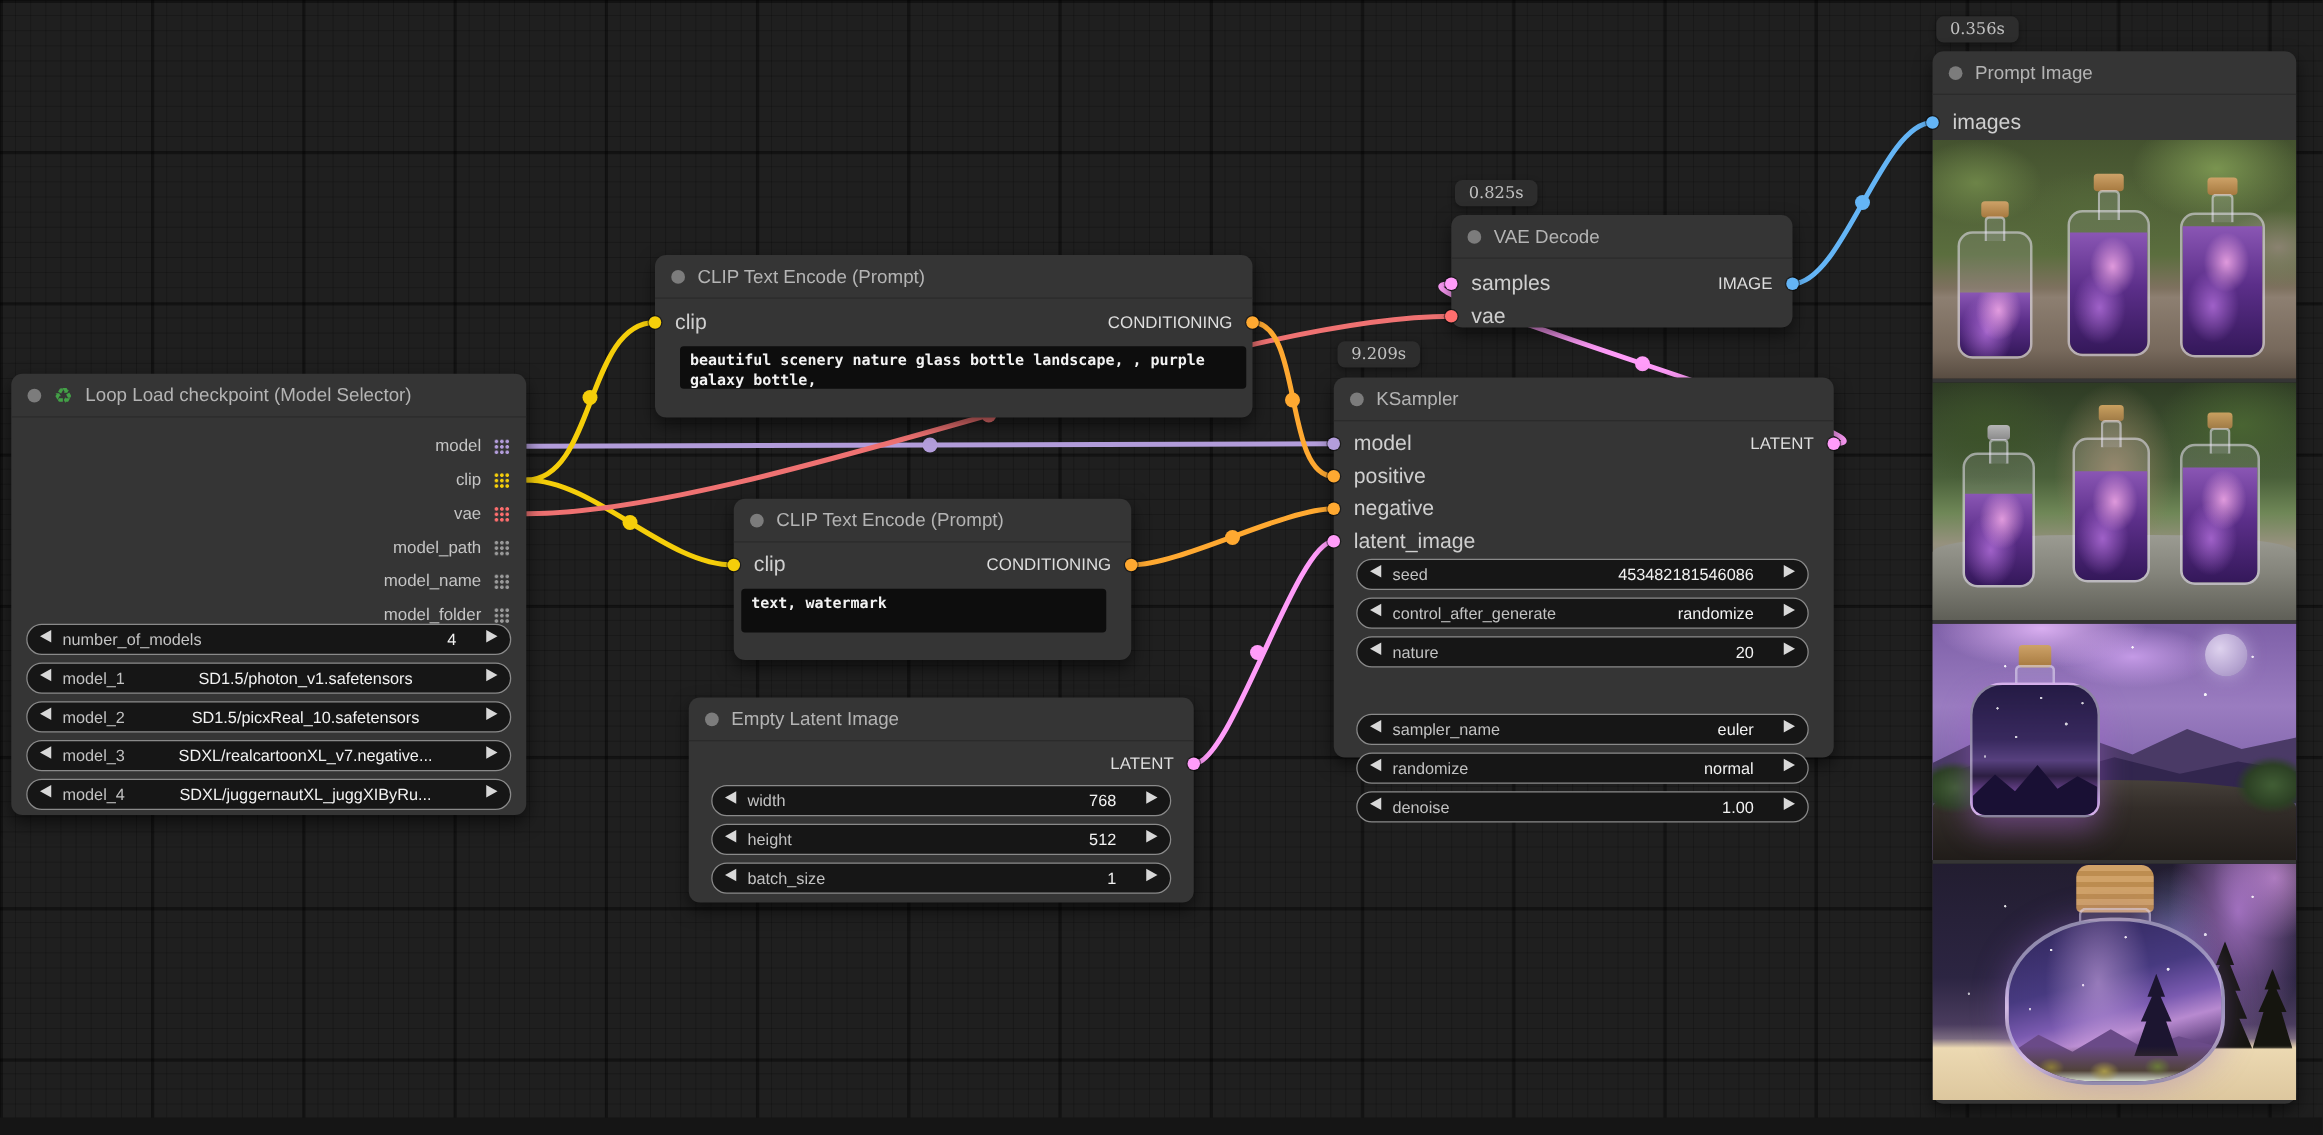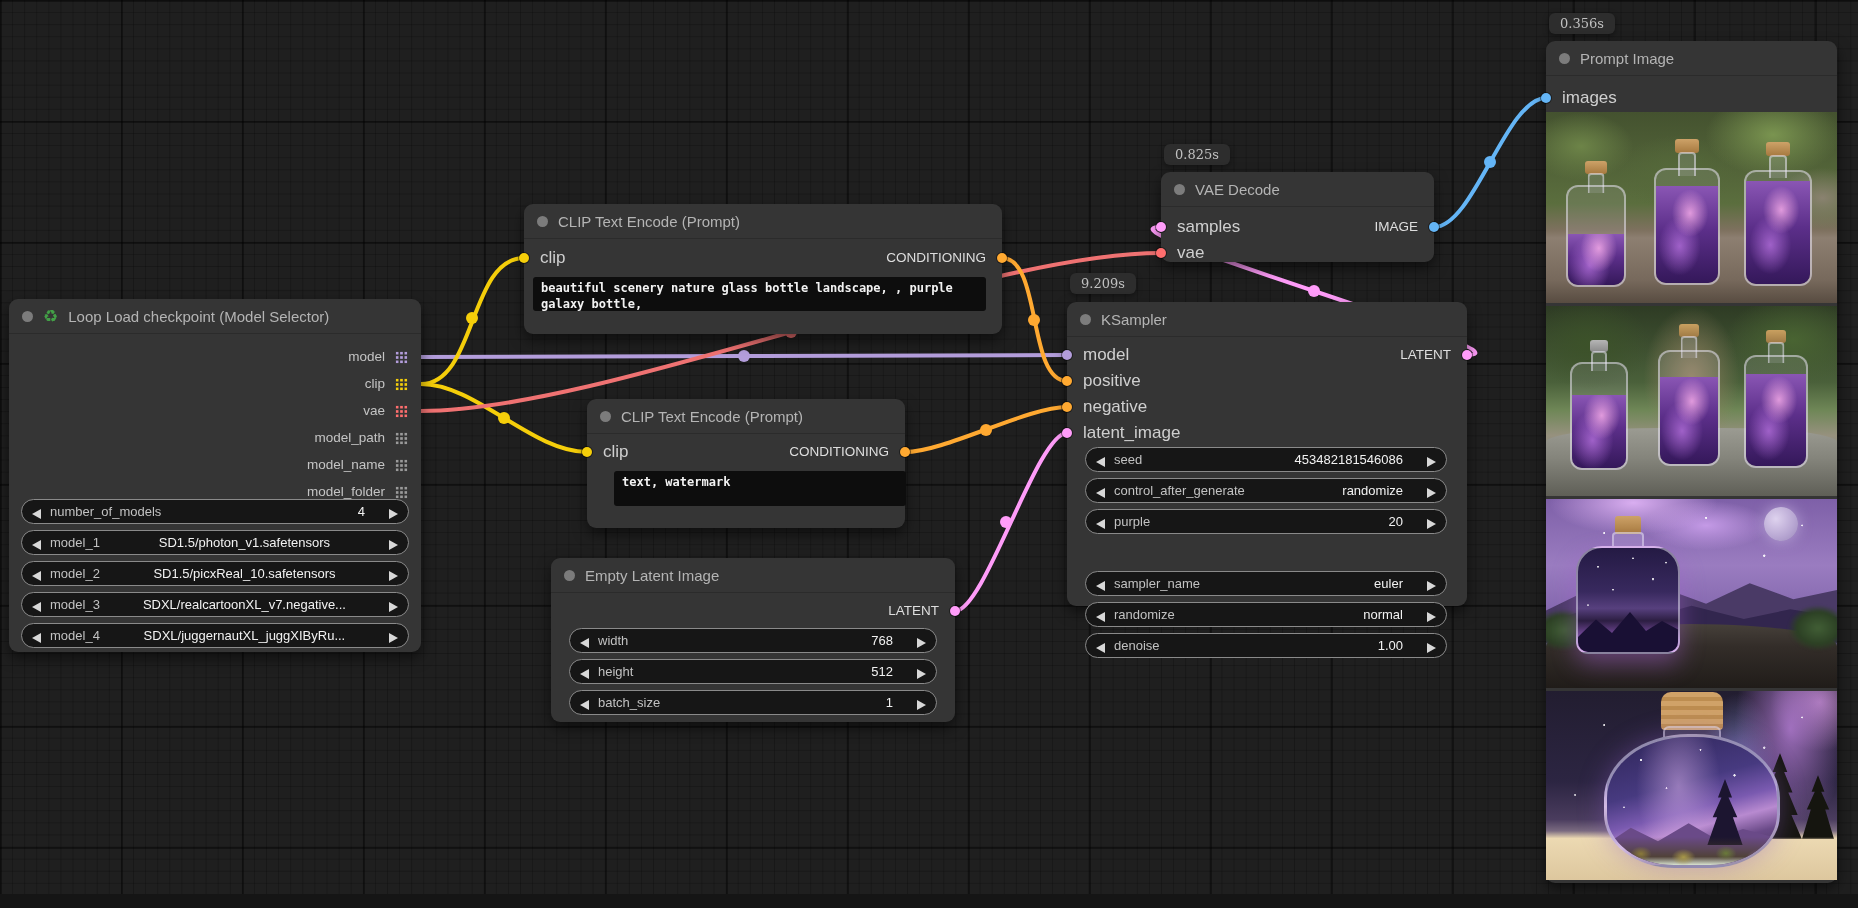--- a/index.html
+++ b/index.html
@@ -22,21 +22,21 @@
   .hdr-dot{width:11px;height:11px;border-radius:50%;background:#7c7c7c;flex:none}
   .recycle{color:#43a047;font-size:17px;line-height:1}
   .pin{position:absolute;width:10px;height:10px;border-radius:50%;box-shadow:0 0 0 1px rgba(0,0,0,.45)}
   .pin.in{left:-5px}.pin.out{right:-5px}
   .in-label{position:absolute;left:16px;font-size:17px;color:#cfcfcf;line-height:18px}
   .out-label{position:absolute;right:16px;font-size:13.5px;color:#dedede;line-height:18px}
   .loader-out-label{position:absolute;right:36px;font-size:13.5px;color:#c4c4c4;line-height:18px}
   .gridpin{position:absolute;right:13px;width:13px;height:13px;
         background-image:radial-gradient(circle, var(--c) 1.35px, transparent 1.6px);
         background-size:4.33px 4.33px}
-  .pill{position:absolute;height:25px;display:flex;align-items:flex-end;box-sizing:border-box;
+  .pill{position:absolute;height:25px;display:flex;align-items:flex-start;box-sizing:border-box;
         background:#161616;border:1px solid #8a8a8a;border-radius:13px;padding:4px 10px;font-size:13px}
   .arrL{width:0;height:0;border-top:5.5px solid transparent;border-bottom:5.5px solid transparent;border-right:9px solid #d8d8d8;flex:none}
   .arrR{width:0;height:0;border-top:5.5px solid transparent;border-bottom:5.5px solid transparent;border-left:9px solid #d8d8d8;flex:none;margin-left:0}
   .pill .lbl{color:#c2c2c2;margin-left:9px;white-space:nowrap}
   .pill .val{color:#f2f2f2;margin-left:auto;padding-right:24px;white-space:nowrap}
   .pill.center .val{margin:0 auto;padding:0}
   .prompt{position:absolute;background:#0d0d0d;border-radius:3px;padding:4px 8px;box-sizing:border-box;
         font-family:"DejaVu Sans Mono",monospace;font-weight:bold;font-size:12px;line-height:1.3;color:#f2f2f2;overflow:hidden}
   .badge{position:absolute;z-index:1;background:#2d2d2d;border-radius:6px;padding:3px 11px;
         font-family:"DejaVu Serif",serif;font-size:13px;color:#c0c0c0;box-shadow:0 2px 6px rgba(0,0,0,.4)}
@@ -139,33 +139,33 @@
 
 <div class="node" style="left:524px;top:204px;width:478px;height:130px">
   <div class="node-header">
     <div class="hdr-dot"></div>
     <span>CLIP Text Encode (Prompt)</span>
   </div>
   <div class="pin in" style="top:49px;background:#f5ce0a"></div>
   <div class="in-label" style="top:45px">clip</div>
   <div class="pin out" style="top:49px;background:#ffa931"></div>
   <div class="out-label" style="top:45px">CONDITIONING</div>
-  <div class="prompt" style="left:9px;top:73px;width:453px;height:34px">beautiful scenery nature glass bottle landscape, , purple galaxy bottle,</div>
+  <div class="prompt" style="left:20px;top:73px;width:453px;height:34px">beautiful scenery nature glass bottle landscape, , purple galaxy bottle,</div>
 </div>
 
 <div class="node" style="left:587px;top:399px;width:318px;height:129px">
   <div class="node-header">
     <div class="hdr-dot"></div>
     <span>CLIP Text Encode (Prompt)</span>
   </div>
   <div class="pin in" style="top:48px;background:#f5ce0a"></div>
   <div class="in-label" style="top:44px">clip</div>
   <div class="pin out" style="top:48px;background:#ffa931"></div>
   <div class="out-label" style="top:44px">CONDITIONING</div>
-  <div class="prompt" style="left:27px;top:72px;width:292px;height:35px">text, watermark</div>
+  <div class="prompt" style="left:6px;top:72px;width:292px;height:35px">text, watermark</div>
 </div>
 
 <div class="node" style="left:551px;top:558px;width:404px;height:164px">
   <div class="node-header">
     <div class="hdr-dot"></div>
     <span>Empty Latent Image</span>
   </div>
   <div class="pin out" style="top:48px;background:#ff9cf9"></div>
   <div class="out-label" style="top:44px">LATENT</div>
   <div class="pill" style="left:18px;top:70px;width:368px">
@@ -212,21 +212,21 @@
     <div class="arrR"></div>
   </div>
   <div class="pill" style="left:18px;top:176px;width:362px">
     <div class="arrL"></div>
     <span class="lbl">control_after_generate</span>
     <span class="val">randomize</span>
     <div class="arrR"></div>
   </div>
   <div class="pill" style="left:18px;top:207px;width:362px">
     <div class="arrL"></div>
-    <span class="lbl">purple</span>
+    <span class="lbl">nature</span>
     <span class="val">20</span>
     <div class="arrR"></div>
   </div>
   <div class="pill" style="left:18px;top:269px;width:362px">
     <div class="arrL"></div>
     <span class="lbl">sampler_name</span>
     <span class="val">euler</span>
     <div class="arrR"></div>
   </div>
   <div class="pill" style="left:18px;top:300px;width:362px">

